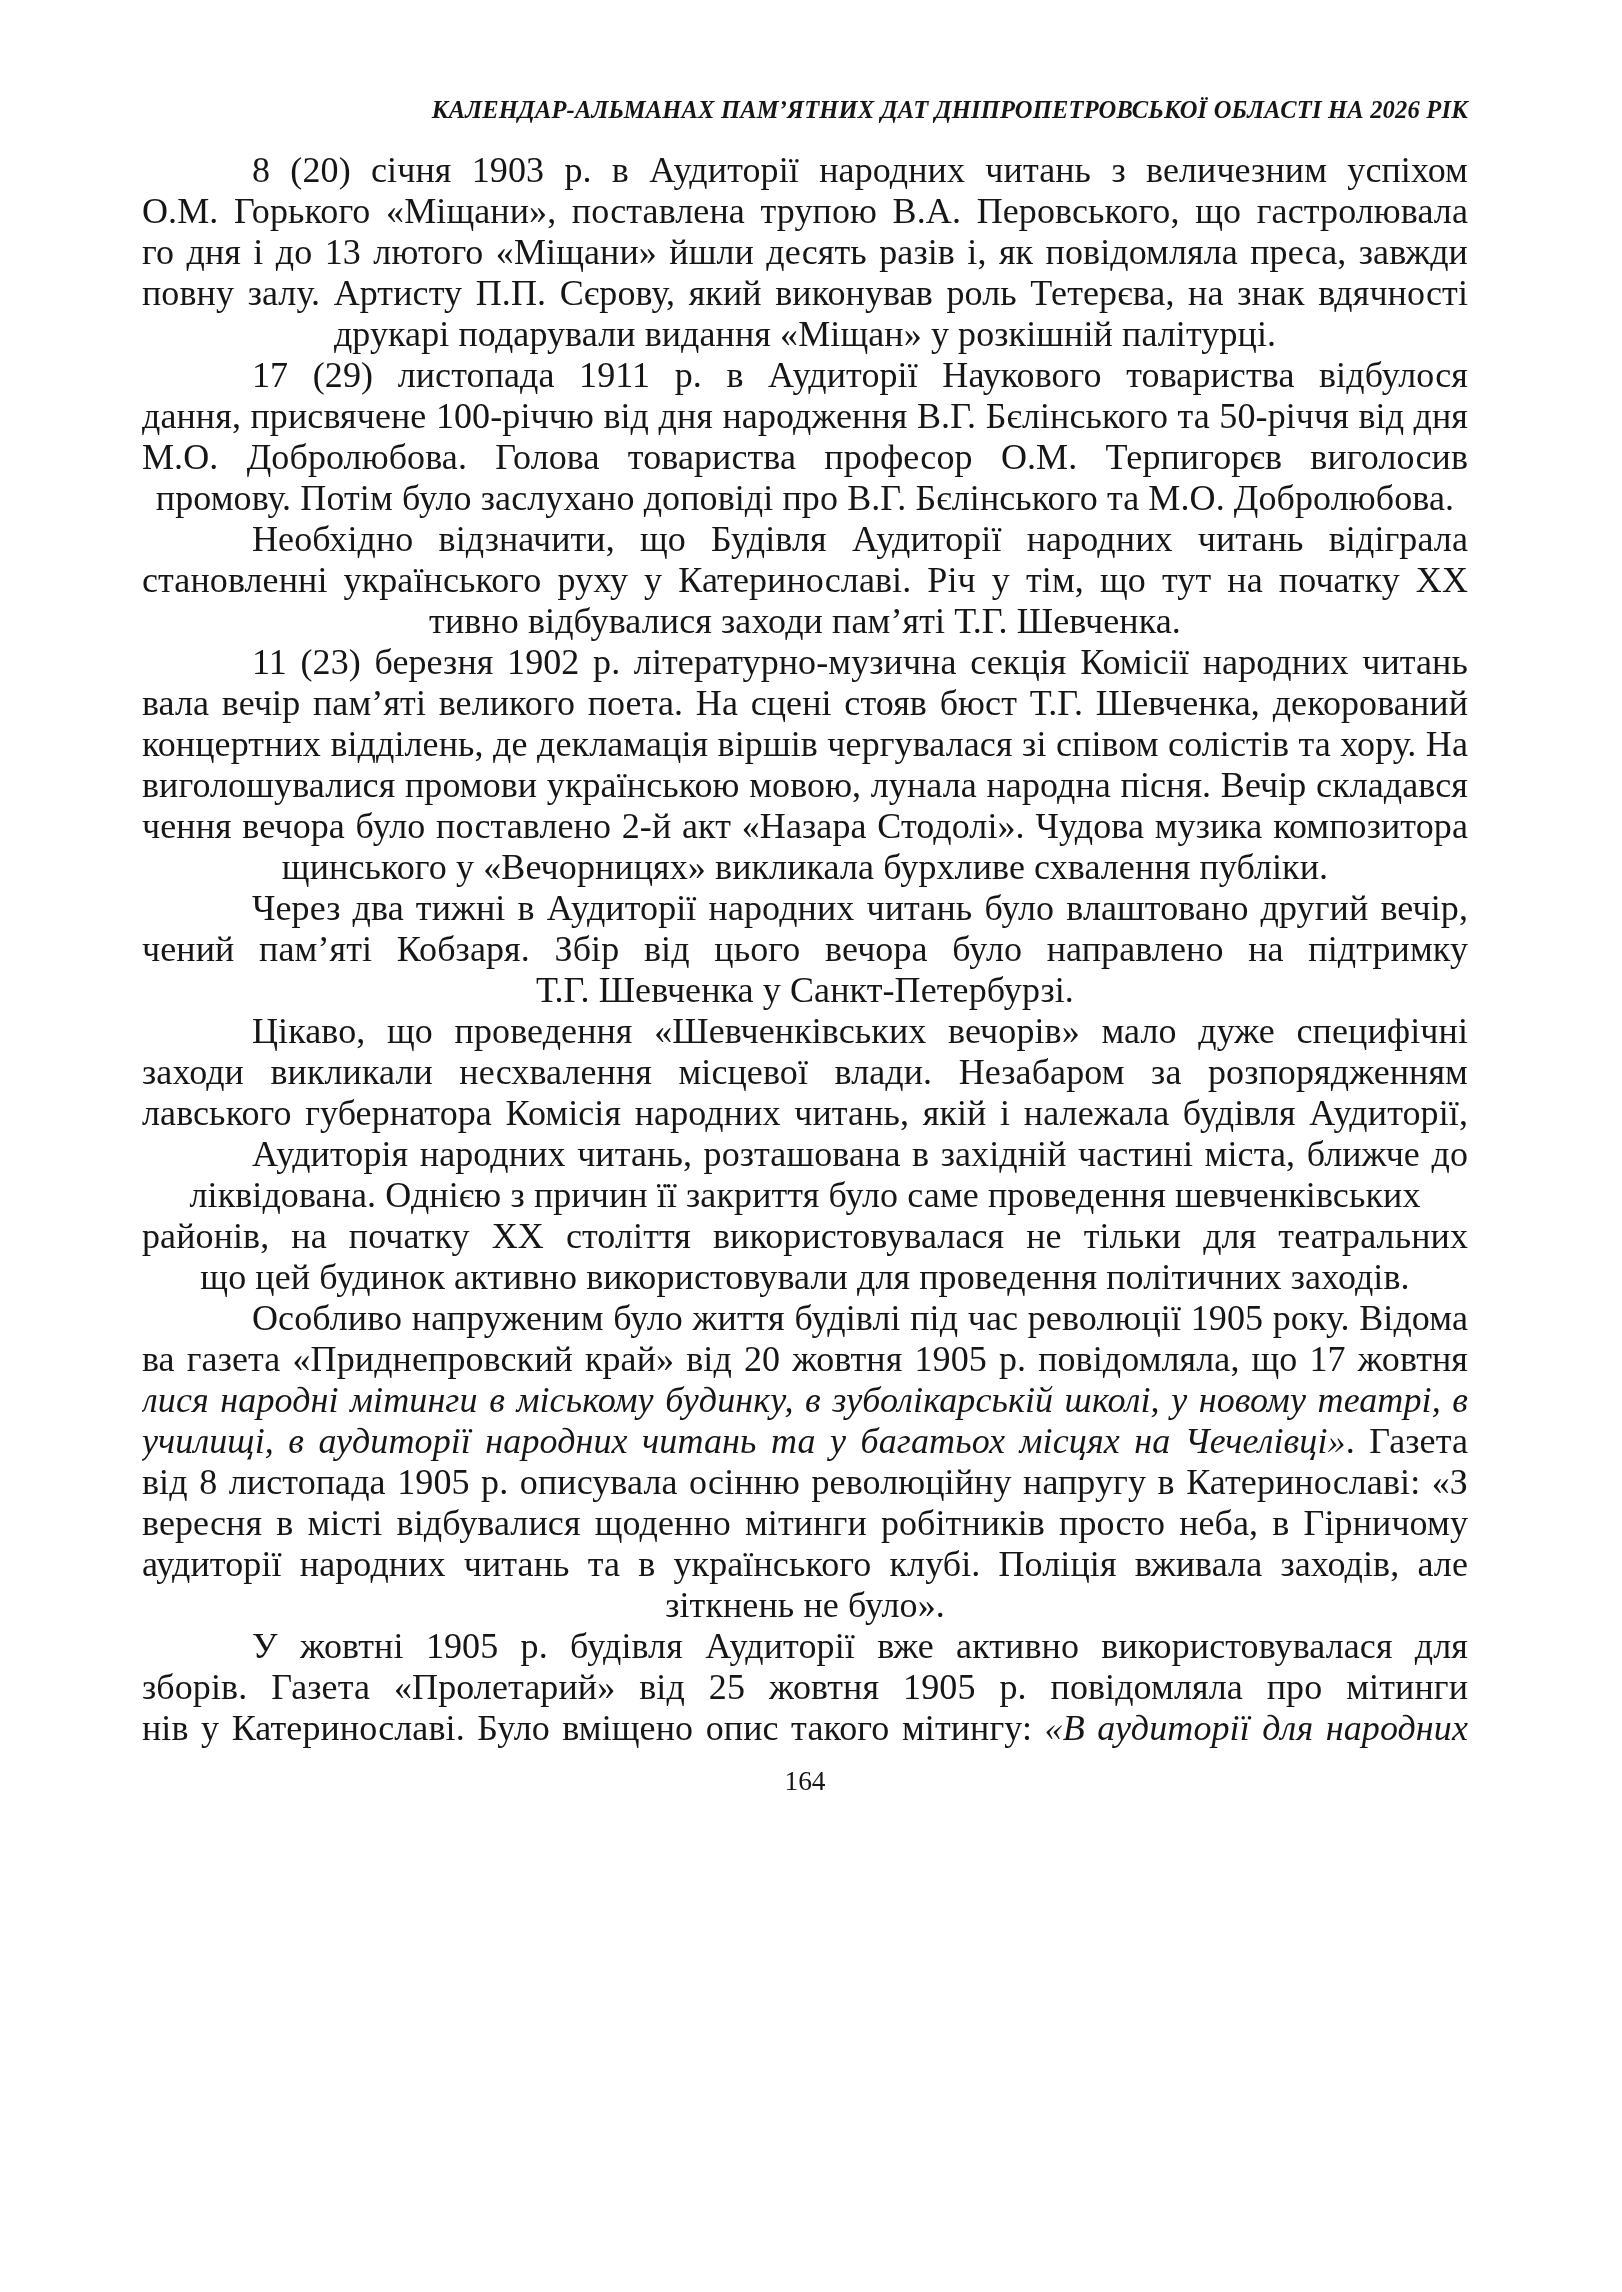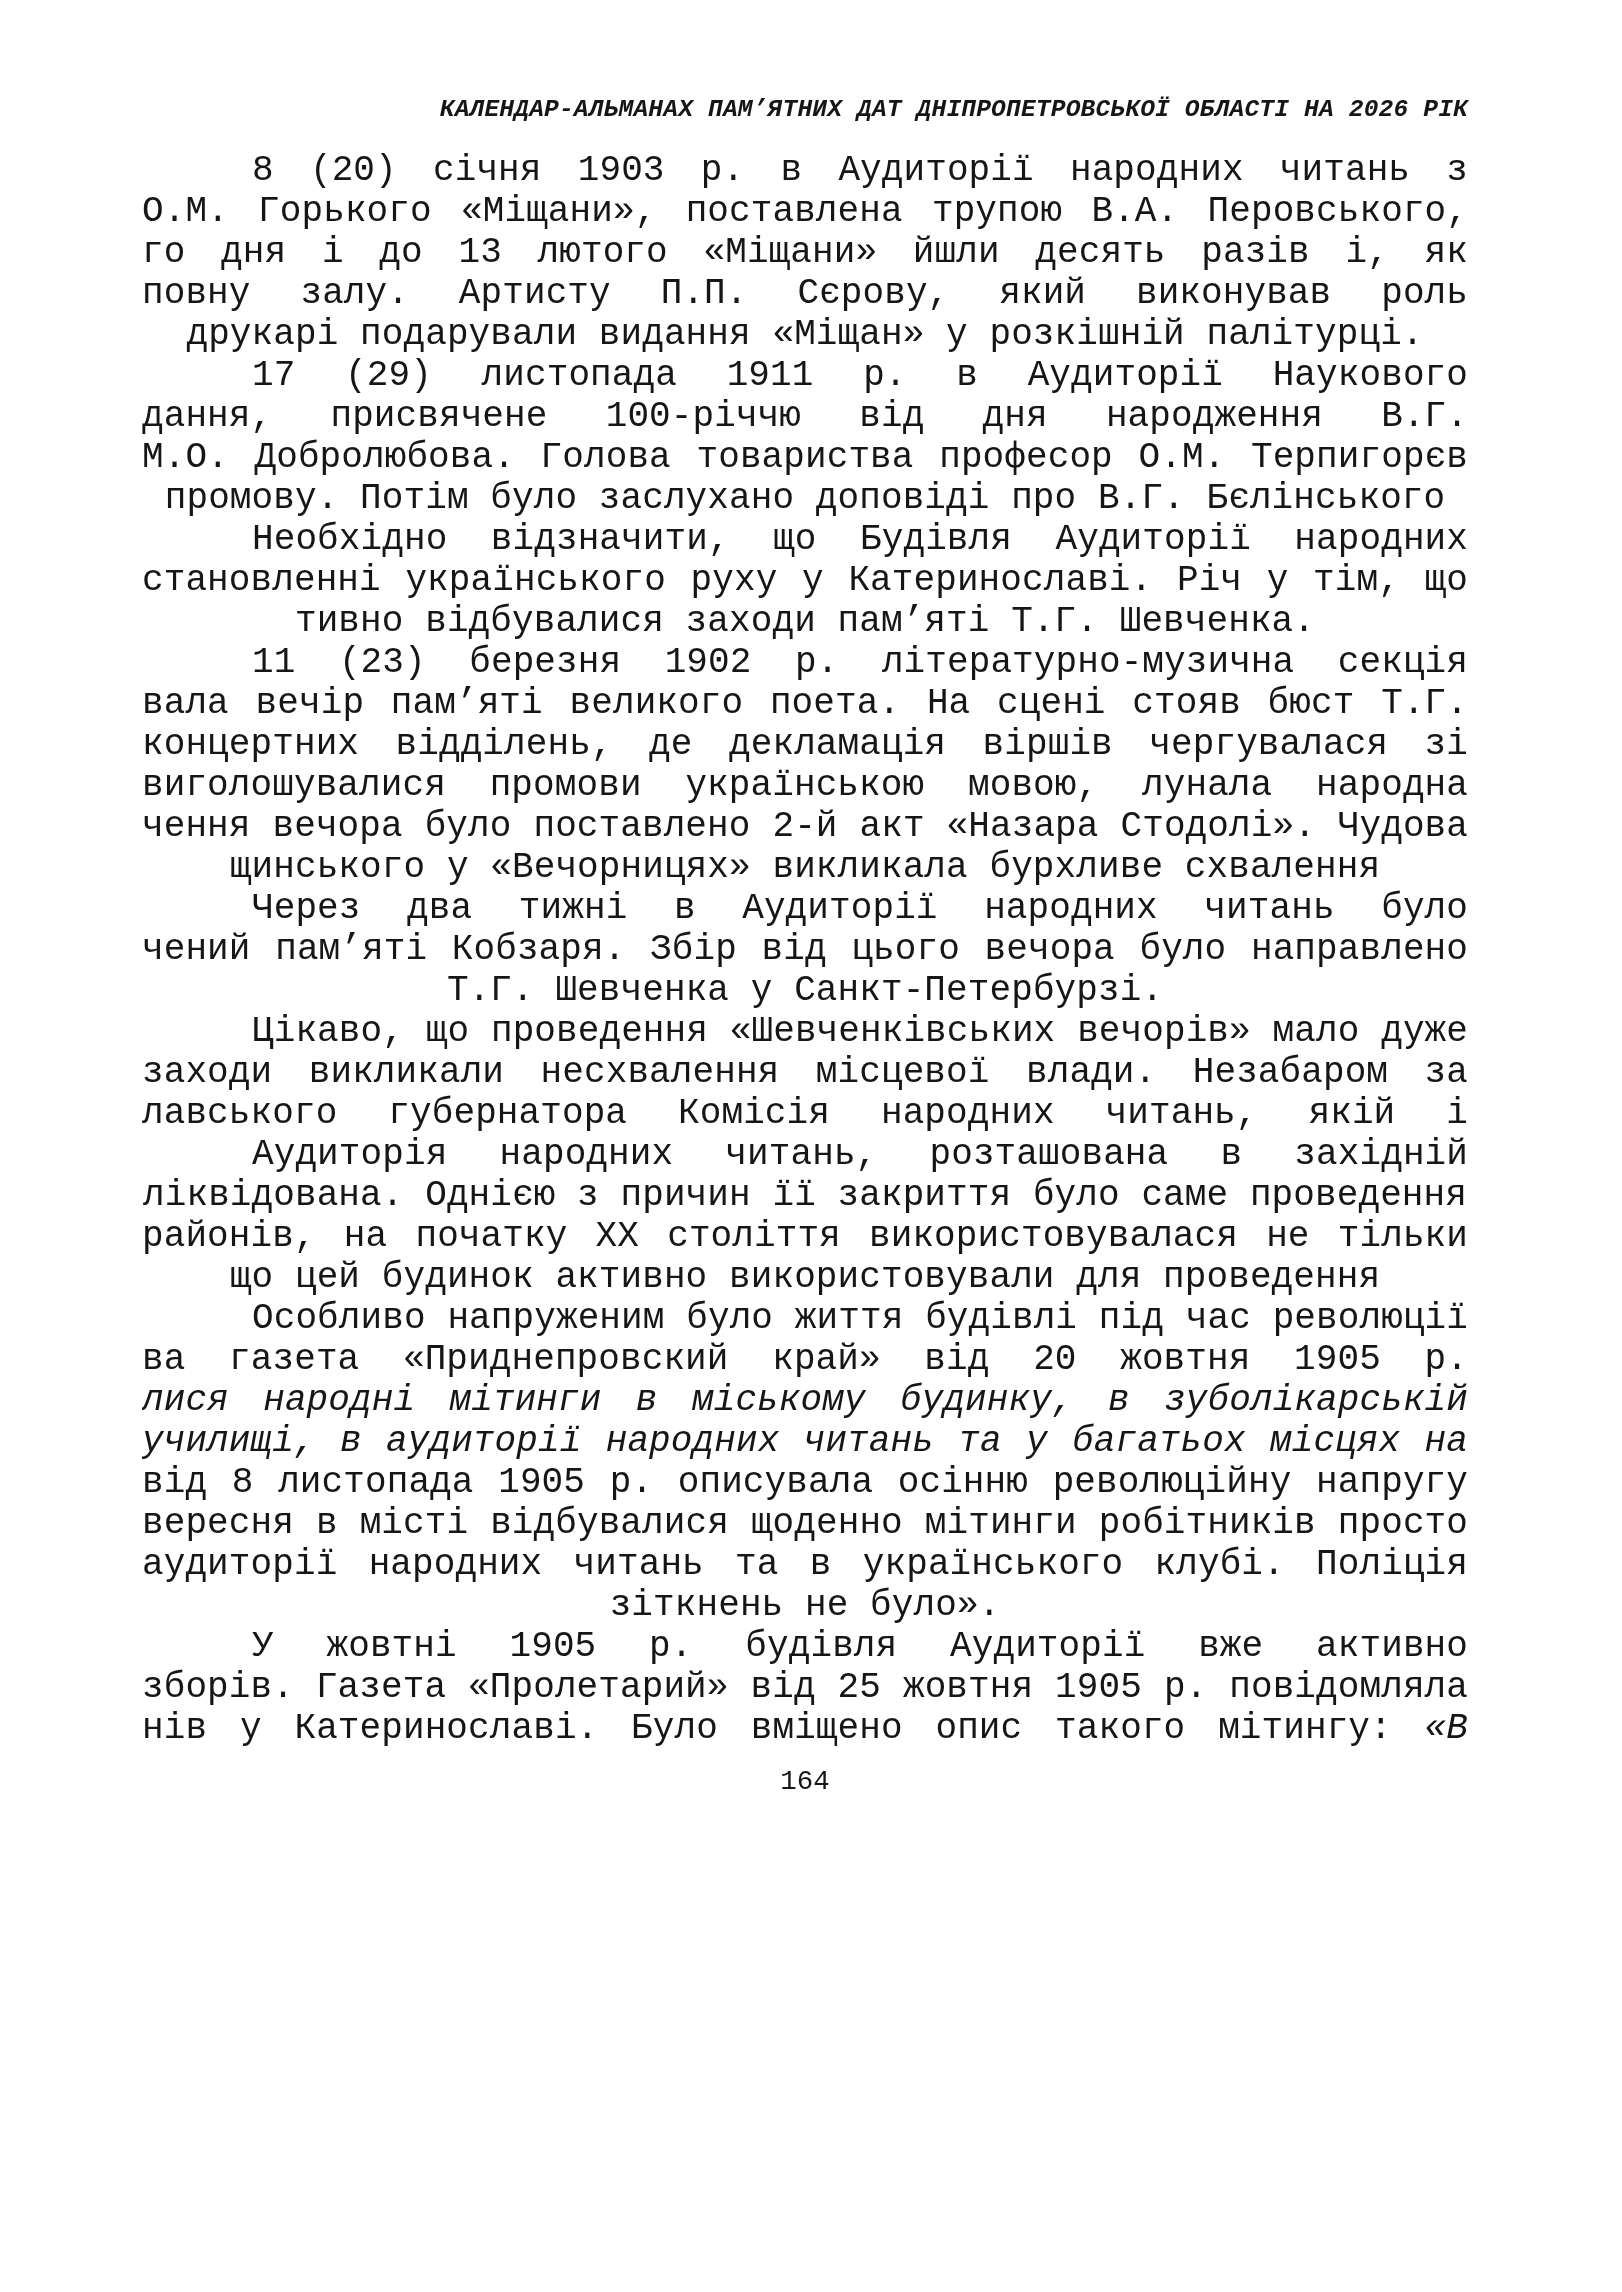--- a/index.html
+++ b/index.html
@@ -6,21 +6,21 @@
     margin: 0;
     padding: 0;
     background: #ffffff;
   }
   .page {
     position: relative;
     width: 1622px;
     height: 2293px;
     background: #ffffff;
     color: #161616;
-    font-family: Liberation Mono, monospace;
+    font-family: Liberation Serif, serif;
     overflow: hidden;
   }
   .content {
     position: absolute;
     left: 142px;
     top: 94px;
     width: 1326px;
   }
   .running-header {
     font-style: italic;

